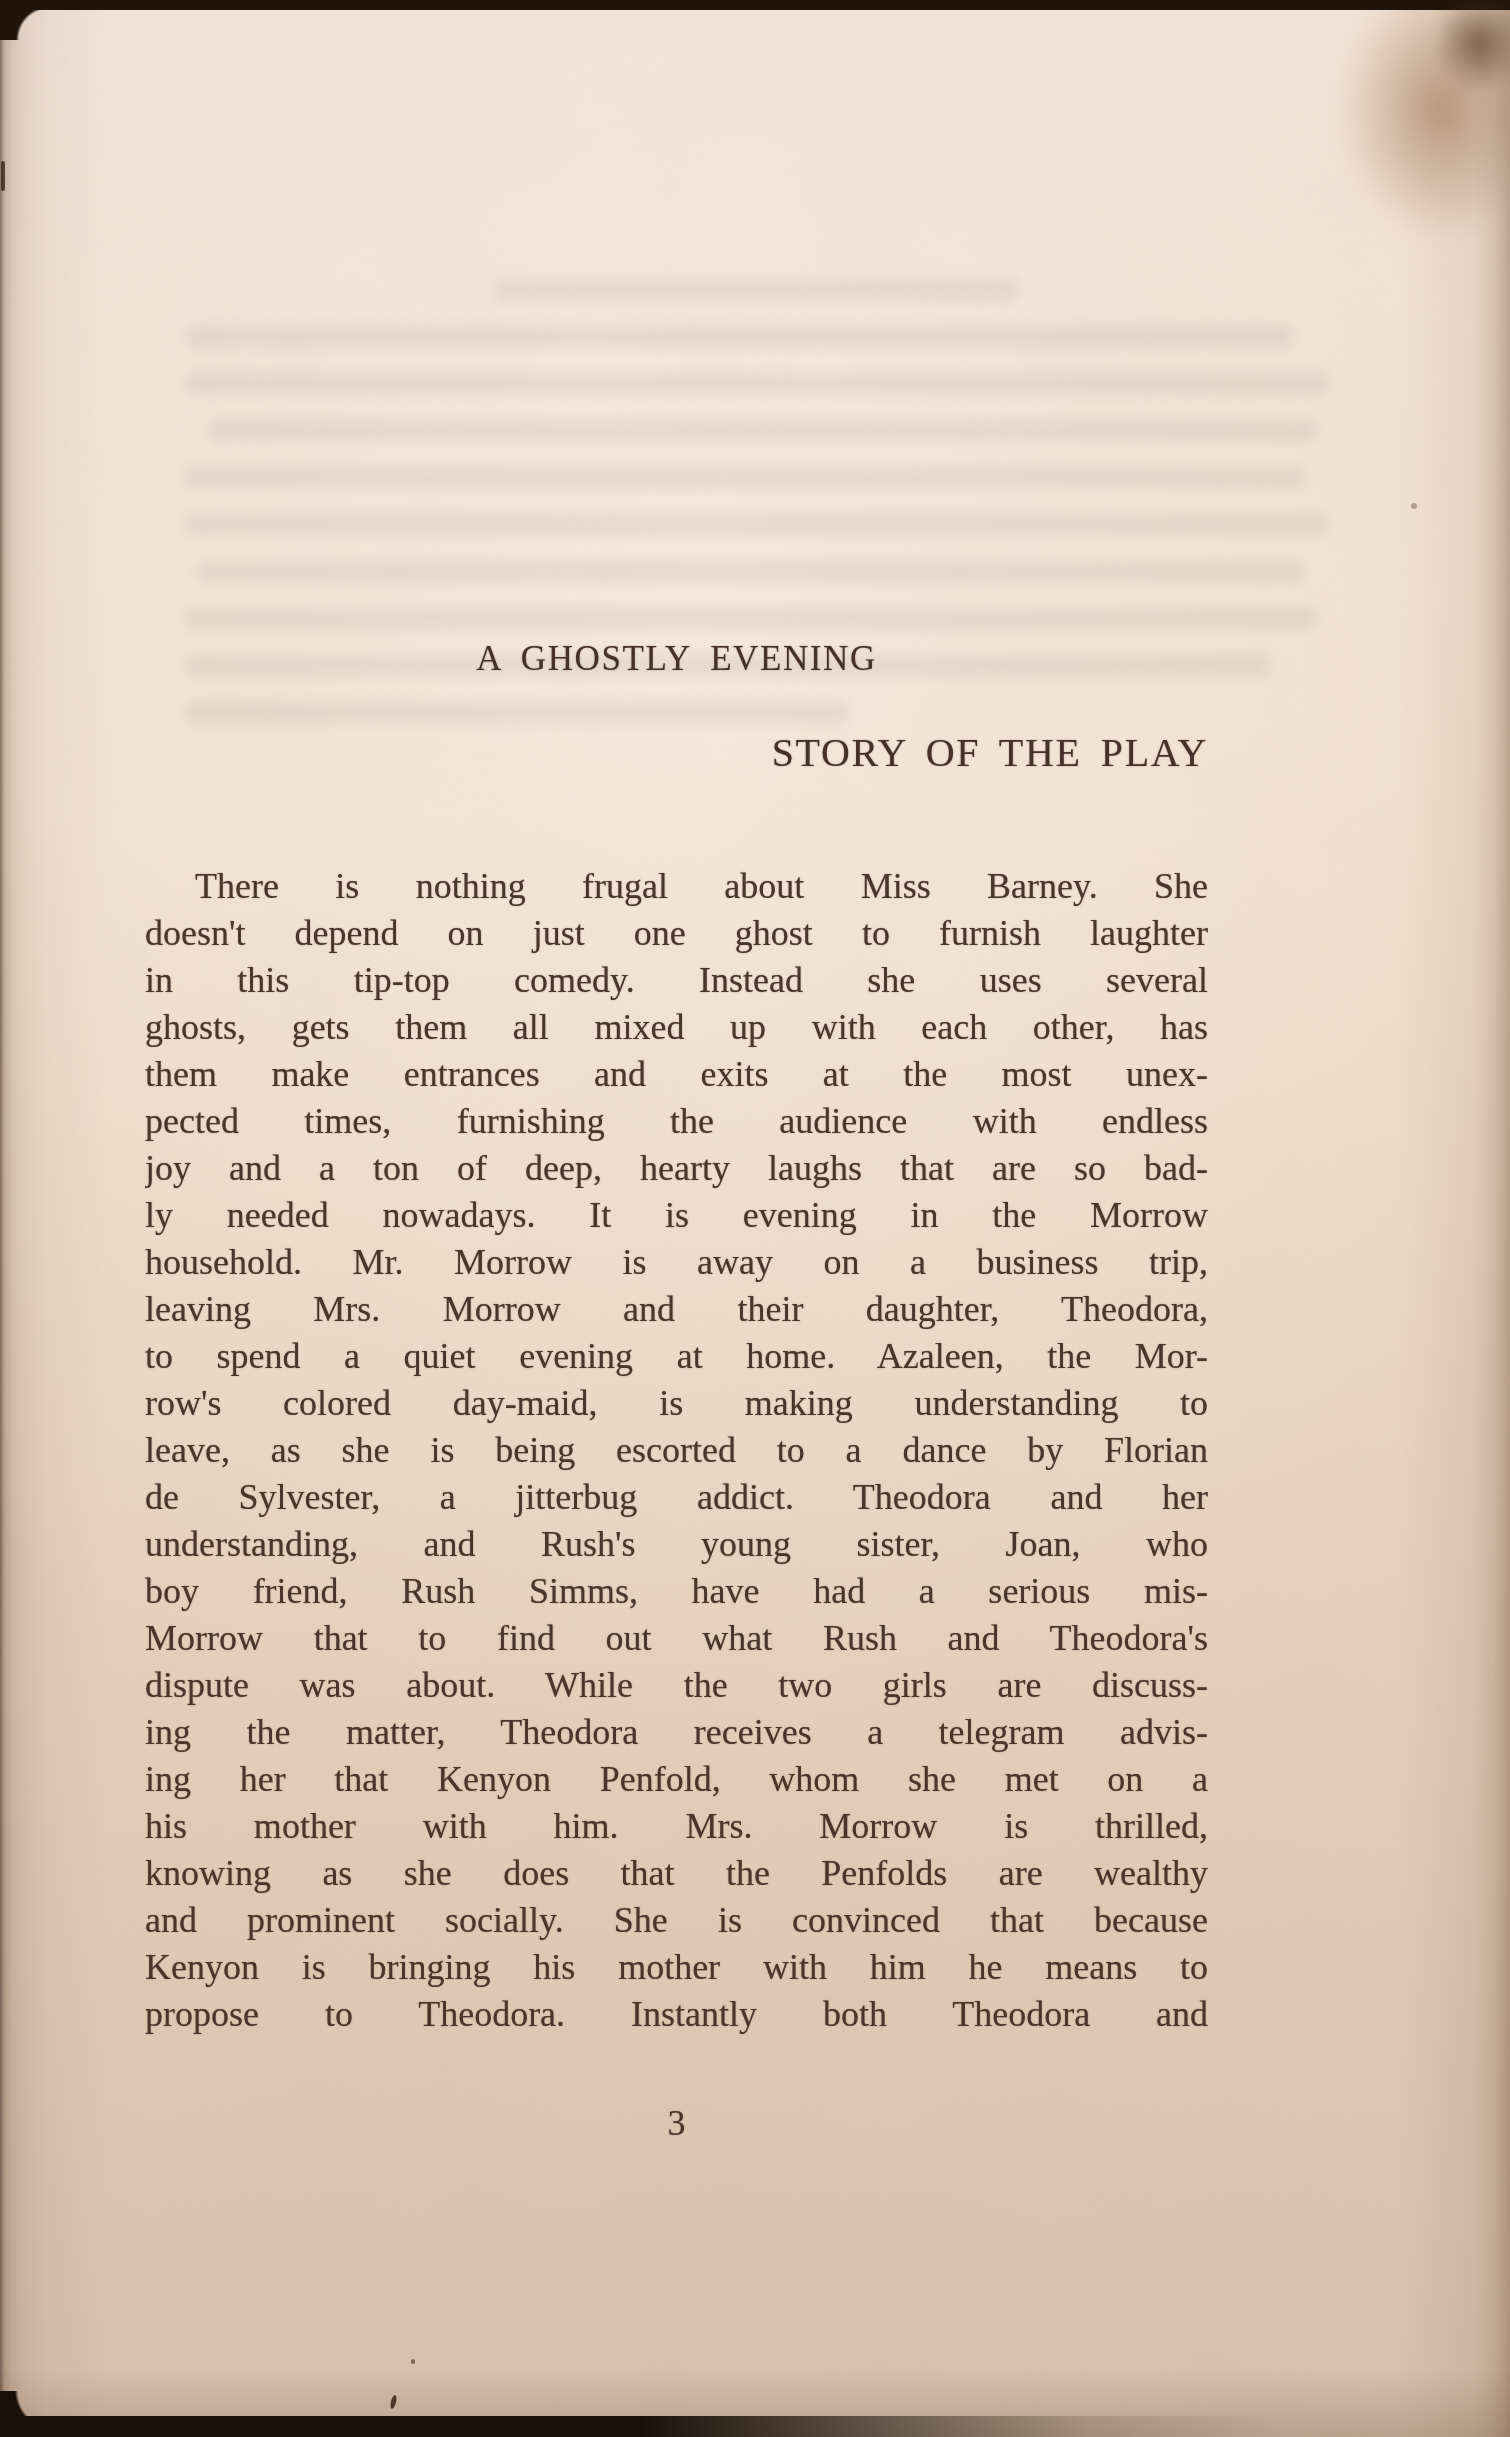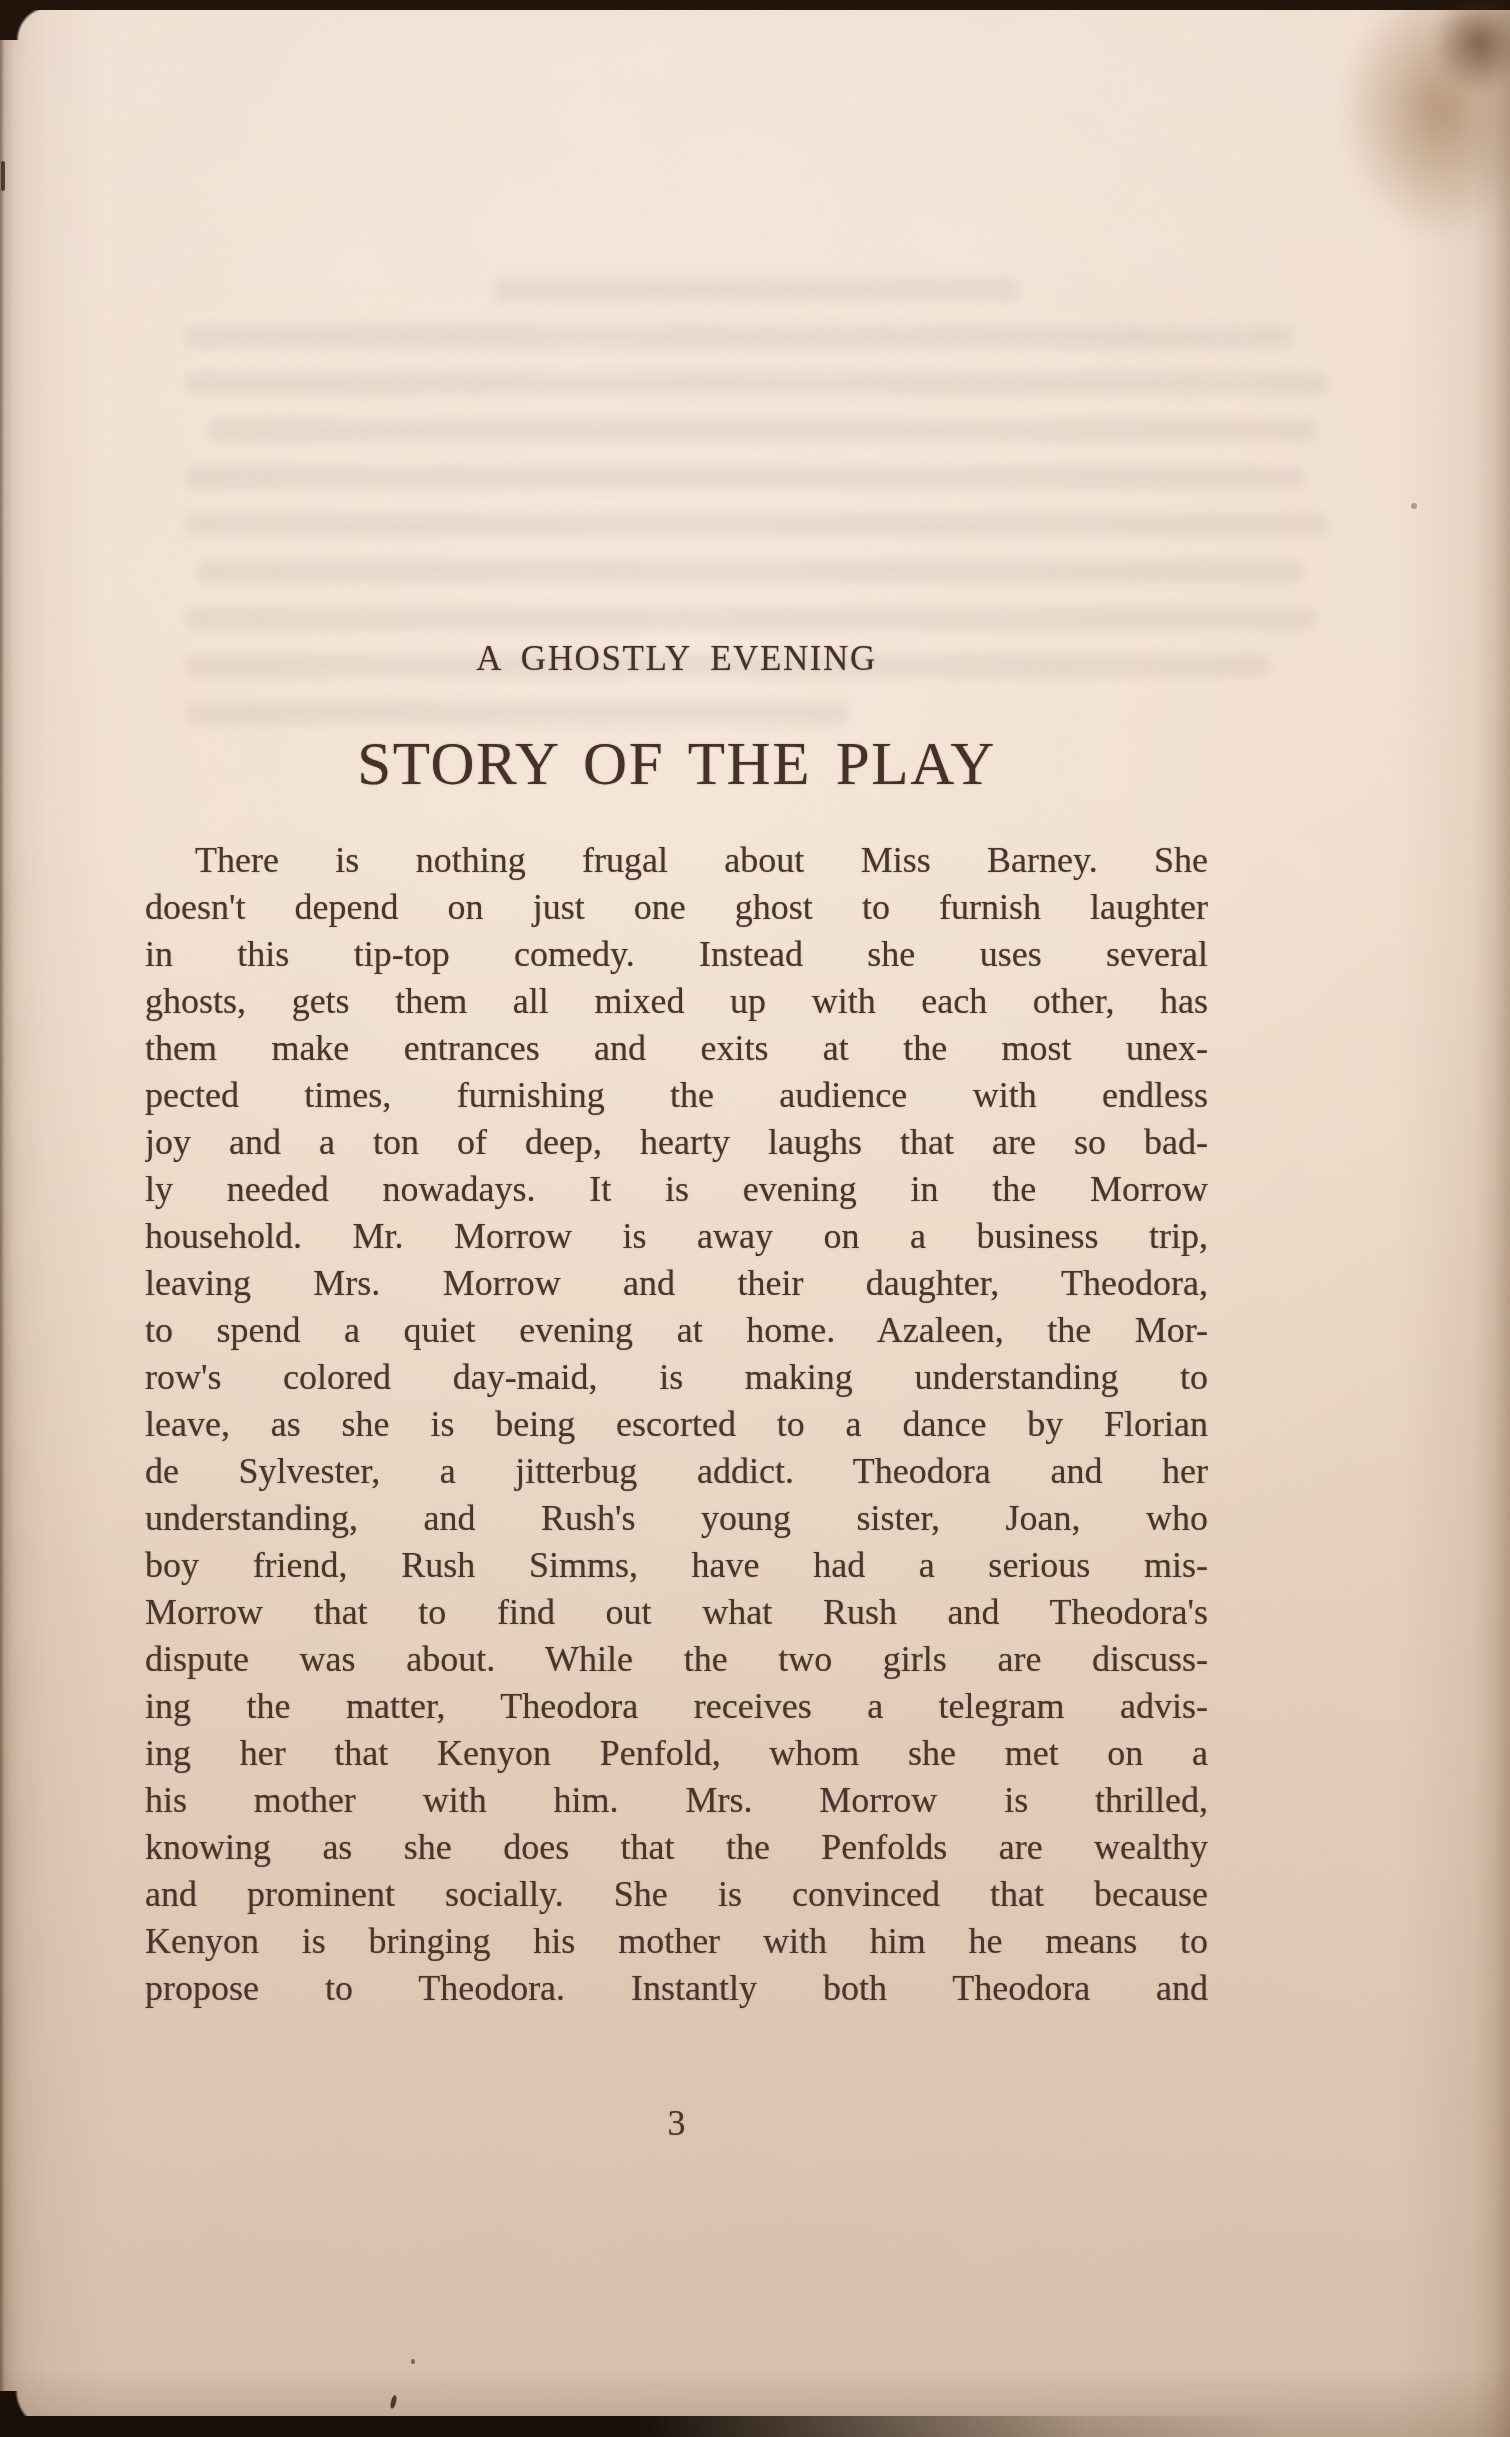--- a/index.html
+++ b/index.html
@@ -32,29 +32,29 @@
     top: 641px; left: 145px; width: 1063px;
     text-align: center;
     font-size: 35px; line-height: 1;
     letter-spacing: 1.6px; word-spacing: 9.3px;
     color: #473129;
     text-shadow: 0 0 1.6px rgba(71,49,41,0.45);
     filter: blur(0.3px);
   }
   #subtitle {
     top: 733px; left: 145px; width: 1063px;
-    text-align: center;
-    font-size: 61px; line-height: 1;
+    text-align: right;
+    font-size: 40px; line-height: 1;
     letter-spacing: 1.6px; word-spacing: 7.8px;
     color: #473129;
     text-shadow: 0 0 1.6px rgba(71,49,41,0.45);
     filter: blur(0.3px);
   }
   #body-text {
-    top: 837px; left: 145px; width: 1063px;
+    top: 863px; left: 145px; width: 1063px;
     font-size: 36px; line-height: 47px;
     text-shadow: 0 0 1.2px rgba(75,54,43,0.55);
     filter: blur(0.3px);
   }
   .body-line { text-align: justify; text-align-last: justify; height: 47px; overflow: hidden; }
   .body-line.indent { text-indent: 50px; }
   #page-number {
     top: 2105px; left: 145px; width: 1063px;
     text-align: center;
     font-size: 36px; line-height: 1;

